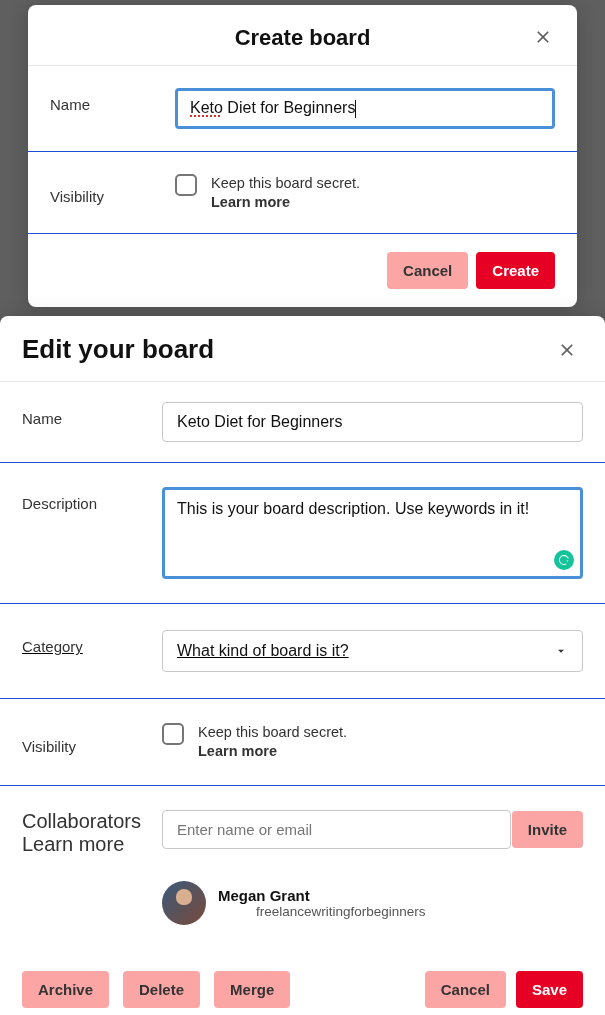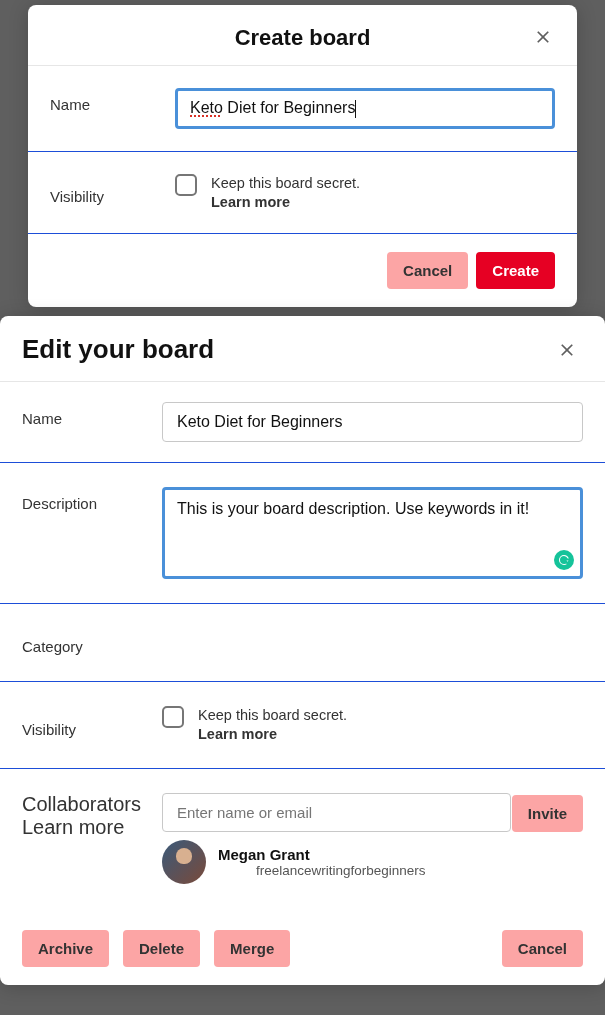--- a/index.html
+++ b/index.html
@@ -244,22 +244,22 @@
     .collaborators-label .learn-more-link {
       display: block;
       cursor: pointer;
     }
     .collab-controls {
       flex: 1;
     }
     .collab-input-row {
       display: flex;
       gap: 1px;
-      align-items: flex-end;
-      margin-bottom: 8px;
+      align-items: center;
+      margin-bottom: 32px;
     }
     .collab-input {
       flex: 1;
       padding: 10px 14px;
       font-size: 15px;
       border: 1px solid #c8c8c8;
       border-radius: 4px;
       outline: none;
       color: #767676;
     }
@@ -313,20 +313,21 @@
       display: flex;
       gap: 10px;
     }
     .desc-row {
       padding-top: 24px;
       padding-bottom: 24px;
     }
     .cat-row {
       padding-top: 26px;
       padding-bottom: 26px;
+      text-decoration: underline;
     }
     .name-row-2 {
       padding-top: 20px;
       padding-bottom: 20px;
     }
     .first-word {
       text-decoration-line: underline;
       text-decoration-style: dotted;
       text-decoration-color: #d93025;
       text-decoration-thickness: 2px;
@@ -402,20 +403,30 @@
               <path d="M10.5 14.5l-2.5-2.5 1.4-1.4 1.1 1.1 3.6-3.6 1.4 1.4z" fill="#fff" opacity="0"></path>
               <path d="M17 13h4l-2 2.5z" fill="#fff"></path>
             </svg>
         </div>
       </div>
     </div>
   </div>
 
   <div class="form-row cat-row">
     <div class="form-label">Category</div>
+    <div class="form-control-wrap">
+      <div class="select-wrap">
+        <div class="select-display">
+          <span>What kind of board is it?</span>
+          <svg class="chevron-down" viewBox="0 0 24 24">
+              <path d="M7 10l5 5 5-5z" fill="#333"></path>
+            </svg>
+        </div>
+      </div>
+    </div>
   </div>
 
   <div class="form-row visibility-row">
     <div class="form-label">Visibility</div>
     <div class="checkbox-wrap">
       <div class="checkbox"></div>
       <div class="checkbox-label">
         <span>Keep this board secret.</span><br>
         <span class="learn-more-text">Learn more</span>
       </div>
@@ -443,15 +454,16 @@
   </div>
 
   <div class="footer-2">
     <div class="footer-2-left">
       <button class="btn btn-secondary">Archive</button>
       <button class="btn btn-secondary">Delete</button>
       <button class="btn btn-secondary">Merge</button>
     </div>
     <div class="footer-2-right">
       <button class="btn btn-secondary">Cancel</button>
+      <button class="btn btn-primary">Save</button>
     </div>
   </div>
 </div>
 
 </body></html>

